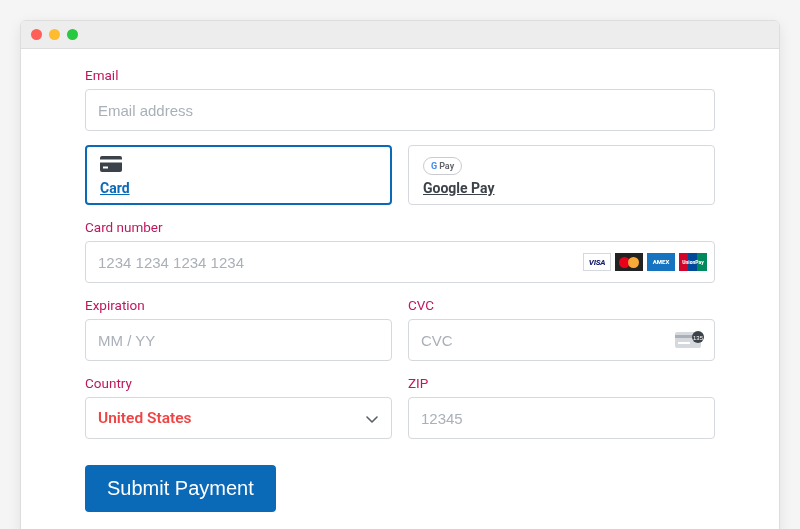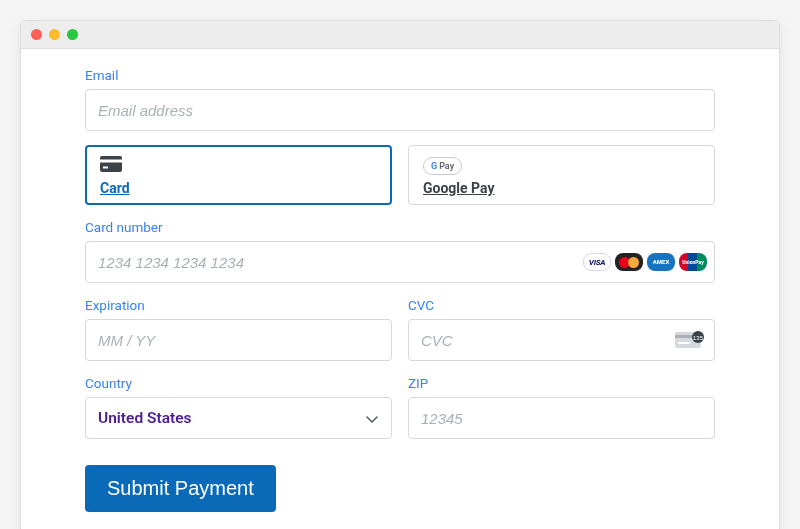--- a/index.html
+++ b/index.html
@@ -26,31 +26,30 @@
       display: flex;
       align-items: center;
       padding: 0 10px;
       gap: 7px;
     }
     .traffic-light { width: 11px; height: 11px; border-radius: 50%; }
     .tl-red { background: #ff5f57; }
     .tl-yellow { background: #febc2e; }
     .tl-green { background: #28c840; }
     .content { padding: 18px 64px 24px 64px; }
-    .field-label { font-size: 13.5px; color: #3b82f6; margin-bottom: 6px; display: block; }
+    .field-label { font-size: 13.5px; color: #be185d; margin-bottom: 6px; display: block; }
     .input {
       width: 100%;
       height: 42px;
       border: 1px solid #d5d8dc;
       border-radius: 4px;
       padding: 0 12px;
       font-size: 15px;
       color: #222;
       background: #fff;
-      font-style: italic;
     }
     .input::placeholder { color: #aab0b8; }
     .field { margin-bottom: 14px; }
     .row { display: flex; gap: 16px; justify-content: center; }
     .row > .field { flex: 1; }
     .tabs { display: flex; gap: 16px; margin-bottom: 14px; }
     .tab {
       flex: 1;
       border: 1px solid #d5d8dc;
       border-radius: 4px;
@@ -64,34 +63,34 @@
     .tab.active .tab-label { color: #0b6ab8; }
     .card-input-wrap { position: relative; }
     .card-brands {
       position: absolute;
       right: 8px;
       top: 50%;
       transform: translateY(-50%);
       display: flex;
       gap: 4px;
     }
-    .brand { width: 28px; height: 18px; border-radius: 8px; display: flex; align-items: center; justify-content: center; font-size: 7px; font-weight: 800; color: #fff; position: relative; }
+    .brand { width: 28px; height: 18px; border-radius: 0; display: flex; align-items: center; justify-content: center; font-size: 7px; font-weight: 800; color: #fff; position: relative; }
     .brand-visa { background: #fff; border: 1px solid #d5d8dc; color: #1a1f71; font-size: 8px; font-style: italic; letter-spacing: -0.3px; }
     .brand-mc { background: #222; }
     .brand-mc::before, .brand-mc::after { content:""; position:absolute; width:11px; height:11px; border-radius:50%; top:3.5px; }
     .brand-mc::before { background:#eb001b; left:4px; }
     .brand-mc::after { background:#f79e1b; right:4px; mix-blend-mode: screen; }
     .brand-amex { background:#1673c0; font-size:6px; line-height:6px; text-align:center; }
     .brand-unionpay { background: linear-gradient(90deg,#d10429 33%,#004a99 33%,#004a99 66%,#008a5c 66%); font-size:5px; }
     .cvc-wrap { position: relative; }
     .cvc-icon { position: absolute; right: 10px; top: 50%; transform: translateY(-50%); display:flex; align-items:center; }
     .select-wrap { position: relative; }
     .select {
       width: 100%; height: 42px; border: 1px solid #d5d8dc; border-radius: 4px;
-      padding: 2px 12px; font-size: 15.5px; font-weight: 600; color: #4c1d95; background: #fff;
+      padding: 2px 12px; font-size: 15.5px; font-weight: 600; color: #ef4444; background: #fff;
       appearance: none; -webkit-appearance: none; cursor: pointer;
       display: flex; align-items: center;
     }
     .chevron { position: absolute; right: 14px; top: 50%; transform: translateY(-50%); pointer-events: none; }
     .submit {
       margin-top: 12px;
       background: #0b6ab8;
       color: #fff;
       border: none;
       border-radius: 4px;

